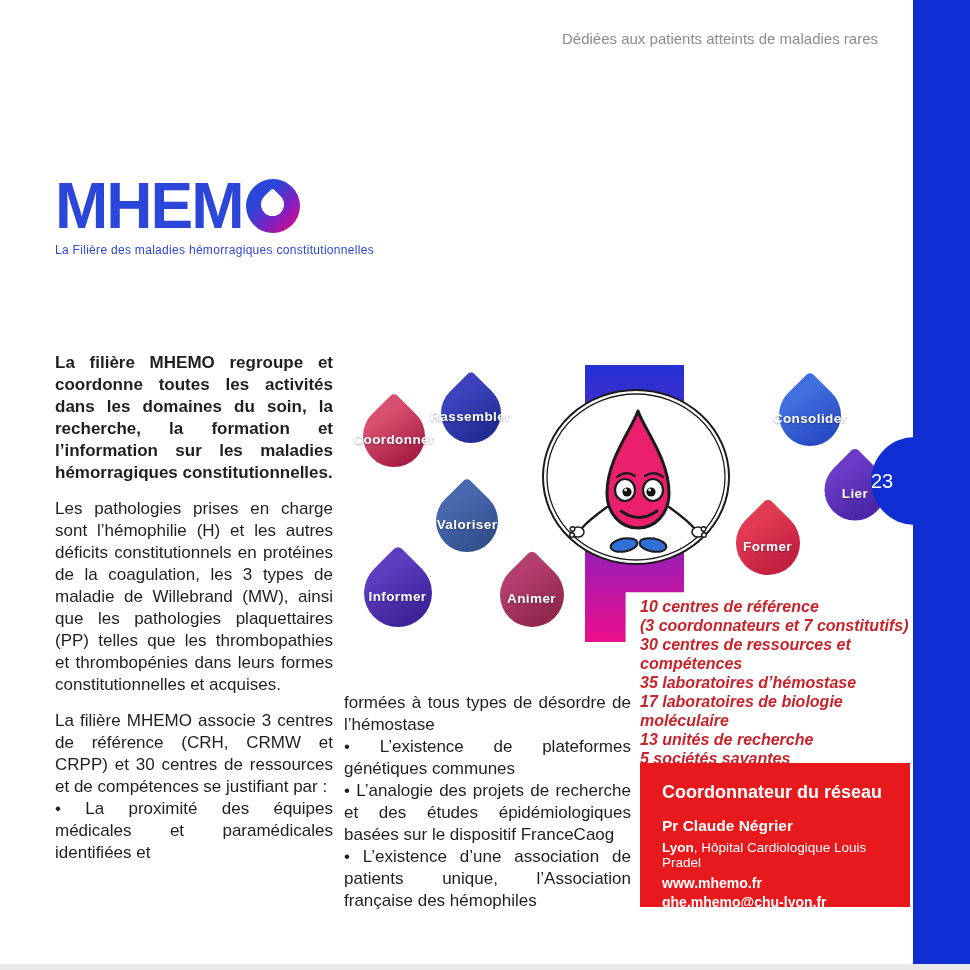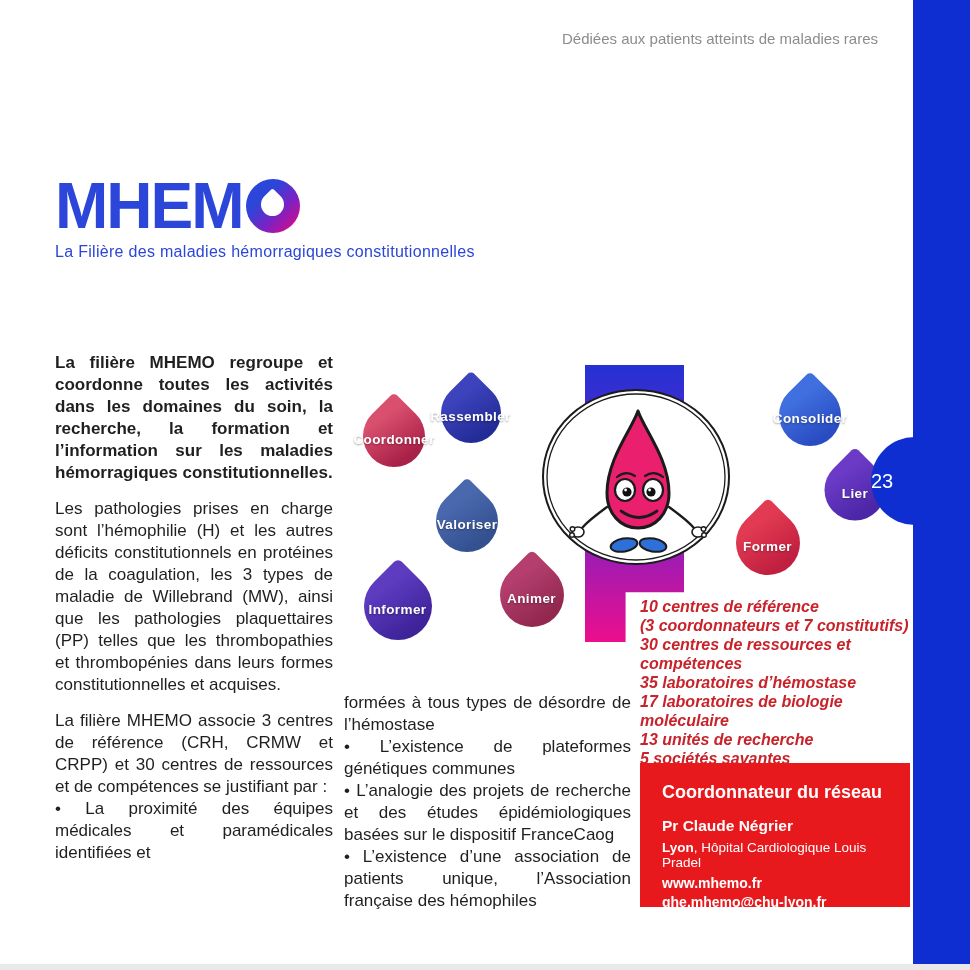--- a/index.html
+++ b/index.html
@@ -14,21 +14,21 @@
   .sidebar{position:absolute;left:913px;top:0;width:57px;height:970px;background:var(--sidebar-blue,#0e2ed2);z-index:4;}
   .page-tab{position:absolute;left:871px;top:437px;width:88px;height:88px;border-radius:50%;background:var(--sidebar-blue,#0e2ed2);z-index:4;}
   .page-num{position:absolute;left:0;top:0;width:46px;height:88px;line-height:88px;text-align:left;color:#fff;font-size:20px;}
   
   .logo{position:absolute;left:55px;top:176px;z-index:2;}
   .logo-word{display:flex;align-items:center;height:60px;text-align:center;}
   .logo-letters{font-size:64px;font-weight:800;color:var(--logo-blue,#2b46d9);letter-spacing:-2px;line-height:1;}
   .logo-o{width:54px;height:54px;border-radius:50%;margin-left:3px;position:relative;
     background:linear-gradient(135deg,var(--logo-blue,#2b46d9) 32%,#7a22c4 62%,#cf0d8c 90%);}
   .logo-o-drop{position:absolute;left:50%;top:50%;width:23px;height:23px;margin:-13px 0 0 -11.5px;background:#fff;border-radius:8% 50% 50% 50%;transform:rotate(45deg);}
-  .logo-tagline{margin-top:7px;font-size:16px;color:var(--logo-blue,#2b46d9);letter-spacing:.3px;}
+  .logo-tagline{margin-top:7px;font-size:12px;color:var(--logo-blue,#2b46d9);letter-spacing:.3px;}
   
   .title{position:absolute;left:355px;top:182px;width:540px;font-size:40px;line-height:1.18;font-weight:800;color:var(--title-blue,#1836c9);}
   
   .col{position:absolute;color:var(--text-dark,#1f1f1f);font-size:17px;line-height:22px;text-align:justify;}
   .col1{left:55px;top:352px;width:278px;}
   .col2{left:344px;top:692px;width:287px;}
   .col p{margin:0 0 14px 0;}
   .col .p-bold{font-weight:700;}
   .col .tight{margin-bottom:0;}
   .bullet-item{margin:0;}
@@ -98,21 +98,21 @@
         <span class="drop-label">Coordonner</span>
       </div>
       <div class="drop-box" style="left: 427px; top: 369px; width: 87px; height: 87px;">
         <div class="drop-shape" style="width: 60px; height: 60px; background: linear-gradient(100deg, rgb(60, 67, 189) 20%, rgb(35, 44, 150) 85%);"></div>
         <span class="drop-label">Rassembler</span>
       </div>
       <div class="drop-box" style="left: 422px; top: 476px; width: 90px; height: 90px;">
         <div class="drop-shape" style="width: 62px; height: 62px; background: linear-gradient(100deg, rgb(74, 104, 174) 20%, rgb(51, 80, 143) 85%);"></div>
         <span class="drop-label">Valoriser</span>
       </div>
-      <div class="drop-box" style="left: 348px; top: 556px; width: 99px; height: 99px;">
+      <div class="drop-box" style="left: 348px; top: 543px; width: 99px; height: 99px;">
         <div class="drop-shape" style="width: 68px; height: 68px; background: linear-gradient(100deg, rgb(93, 60, 192) 20%, rgb(62, 35, 153) 85%);"></div>
         <span class="drop-label">Informer</span>
       </div>
       <div class="drop-box" style="left: 485px; top: 548px; width: 93px; height: 93px;">
         <div class="drop-shape" style="width: 64px; height: 64px; background: linear-gradient(100deg, rgb(180, 62, 110) 20%, rgb(146, 40, 78) 85%);"></div>
         <span class="drop-label">Animer</span>
       </div>
       <div class="drop-box" style="left: 748px; top: 370px; width: 90px; height: 90px; margin-left: 17px;">
         <div class="drop-shape" style="width: 62px; height: 62px; background: linear-gradient(100deg, rgb(64, 112, 224) 20%, rgb(42, 76, 194) 85%);"></div>
         <span class="drop-label">Consolider</span>

